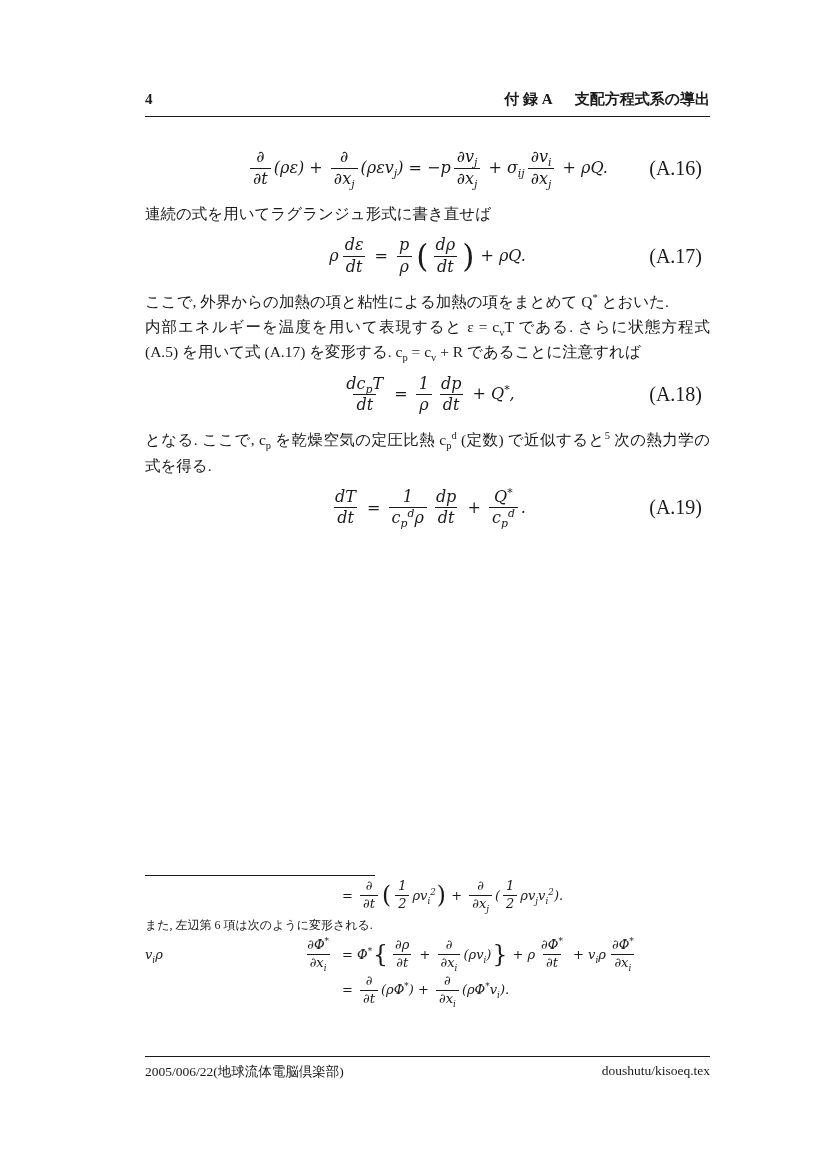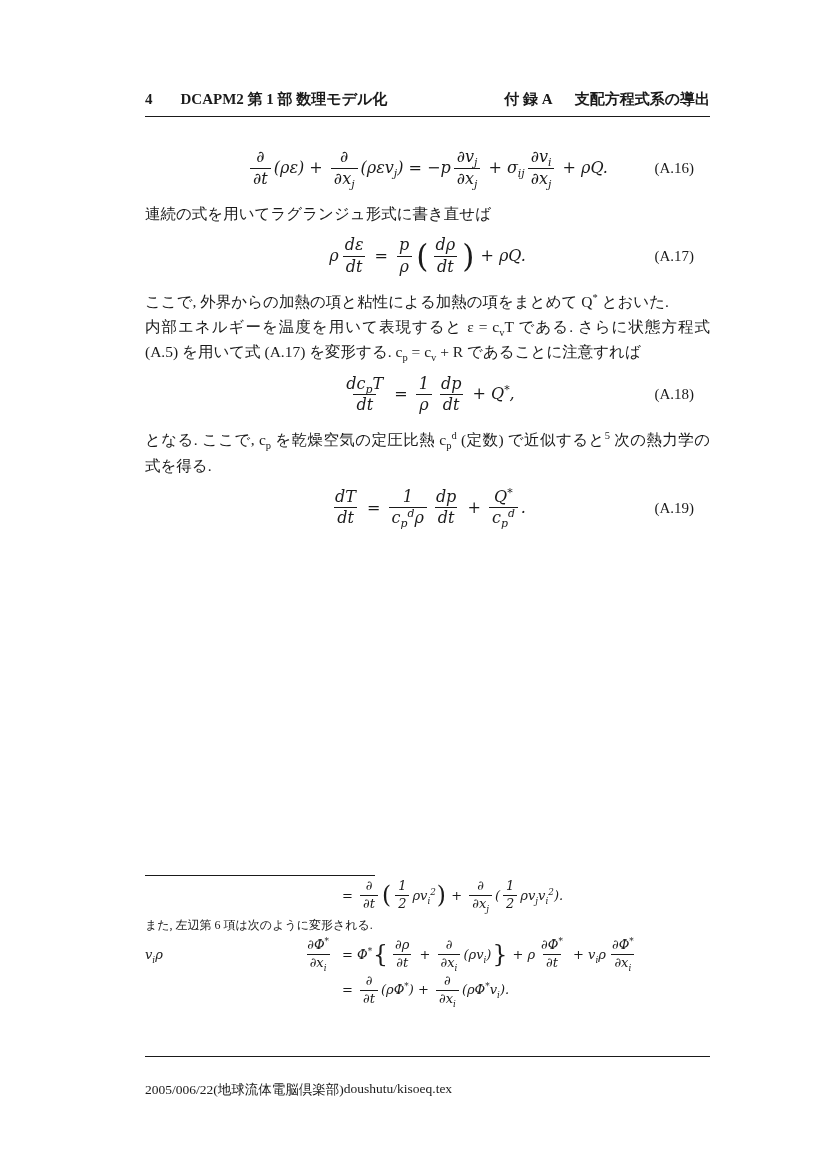--- a/index.html
+++ b/index.html
@@ -55,23 +55,23 @@
   .eq-line {
     display: inline-flex;
     align-items: center;
     font-family: "DejaVu Serif", "Liberation Serif", serif;
     font-style: italic;
     font-size: 16px;
     white-space: pre;
   }
   .eq-num {
     position: absolute;
-    right: 16px;
+    right: 8px;
     font-style: normal;
-    font-size: 15px;
+    font-size: 20px;
   }
   .frac {
     display: inline-flex;
     flex-direction: column;
     align-items: center;
     margin: 0 3px;
     line-height: 1.15;
   }
   .frac .num { padding: 0 3px 1px 3px; text-align: center; }
   .frac .den { border-top: 1px solid #1a1a1a; padding: 1px 3px 0 3px; text-align: center; }
@@ -121,35 +121,34 @@
   .footnote p { margin: 4px 0; text-align: justify; }
   .fn-note { text-indent: 1em; }
 
   
   .footer {
     position: absolute;
     left: 145px;
     width: 565px;
     top: 1056px;
     border-top: 1px solid #1a1a1a;
-    padding-top: 24px;
+    padding-top: 6px;
     display: flex;
-    justify-content: flex-start;
+    justify-content: space-between;
     font-size: 13.5px;
   }
 </style>
 </head>
 <body>
 
 <div class="page">
 
   <div class="header">
     <span class="hl">
       <span class="pageno">4</span>
-      <span>DCAPM2 第 1 部 数理モデル化</span>
     </span>
     <span class="hr">
       <span class="apx-label">付 録 A</span>
       <span>支配方程式系の導出</span>
     </span>
   </div>
 
   <div class="main">
 
     <div class="eq-row">

